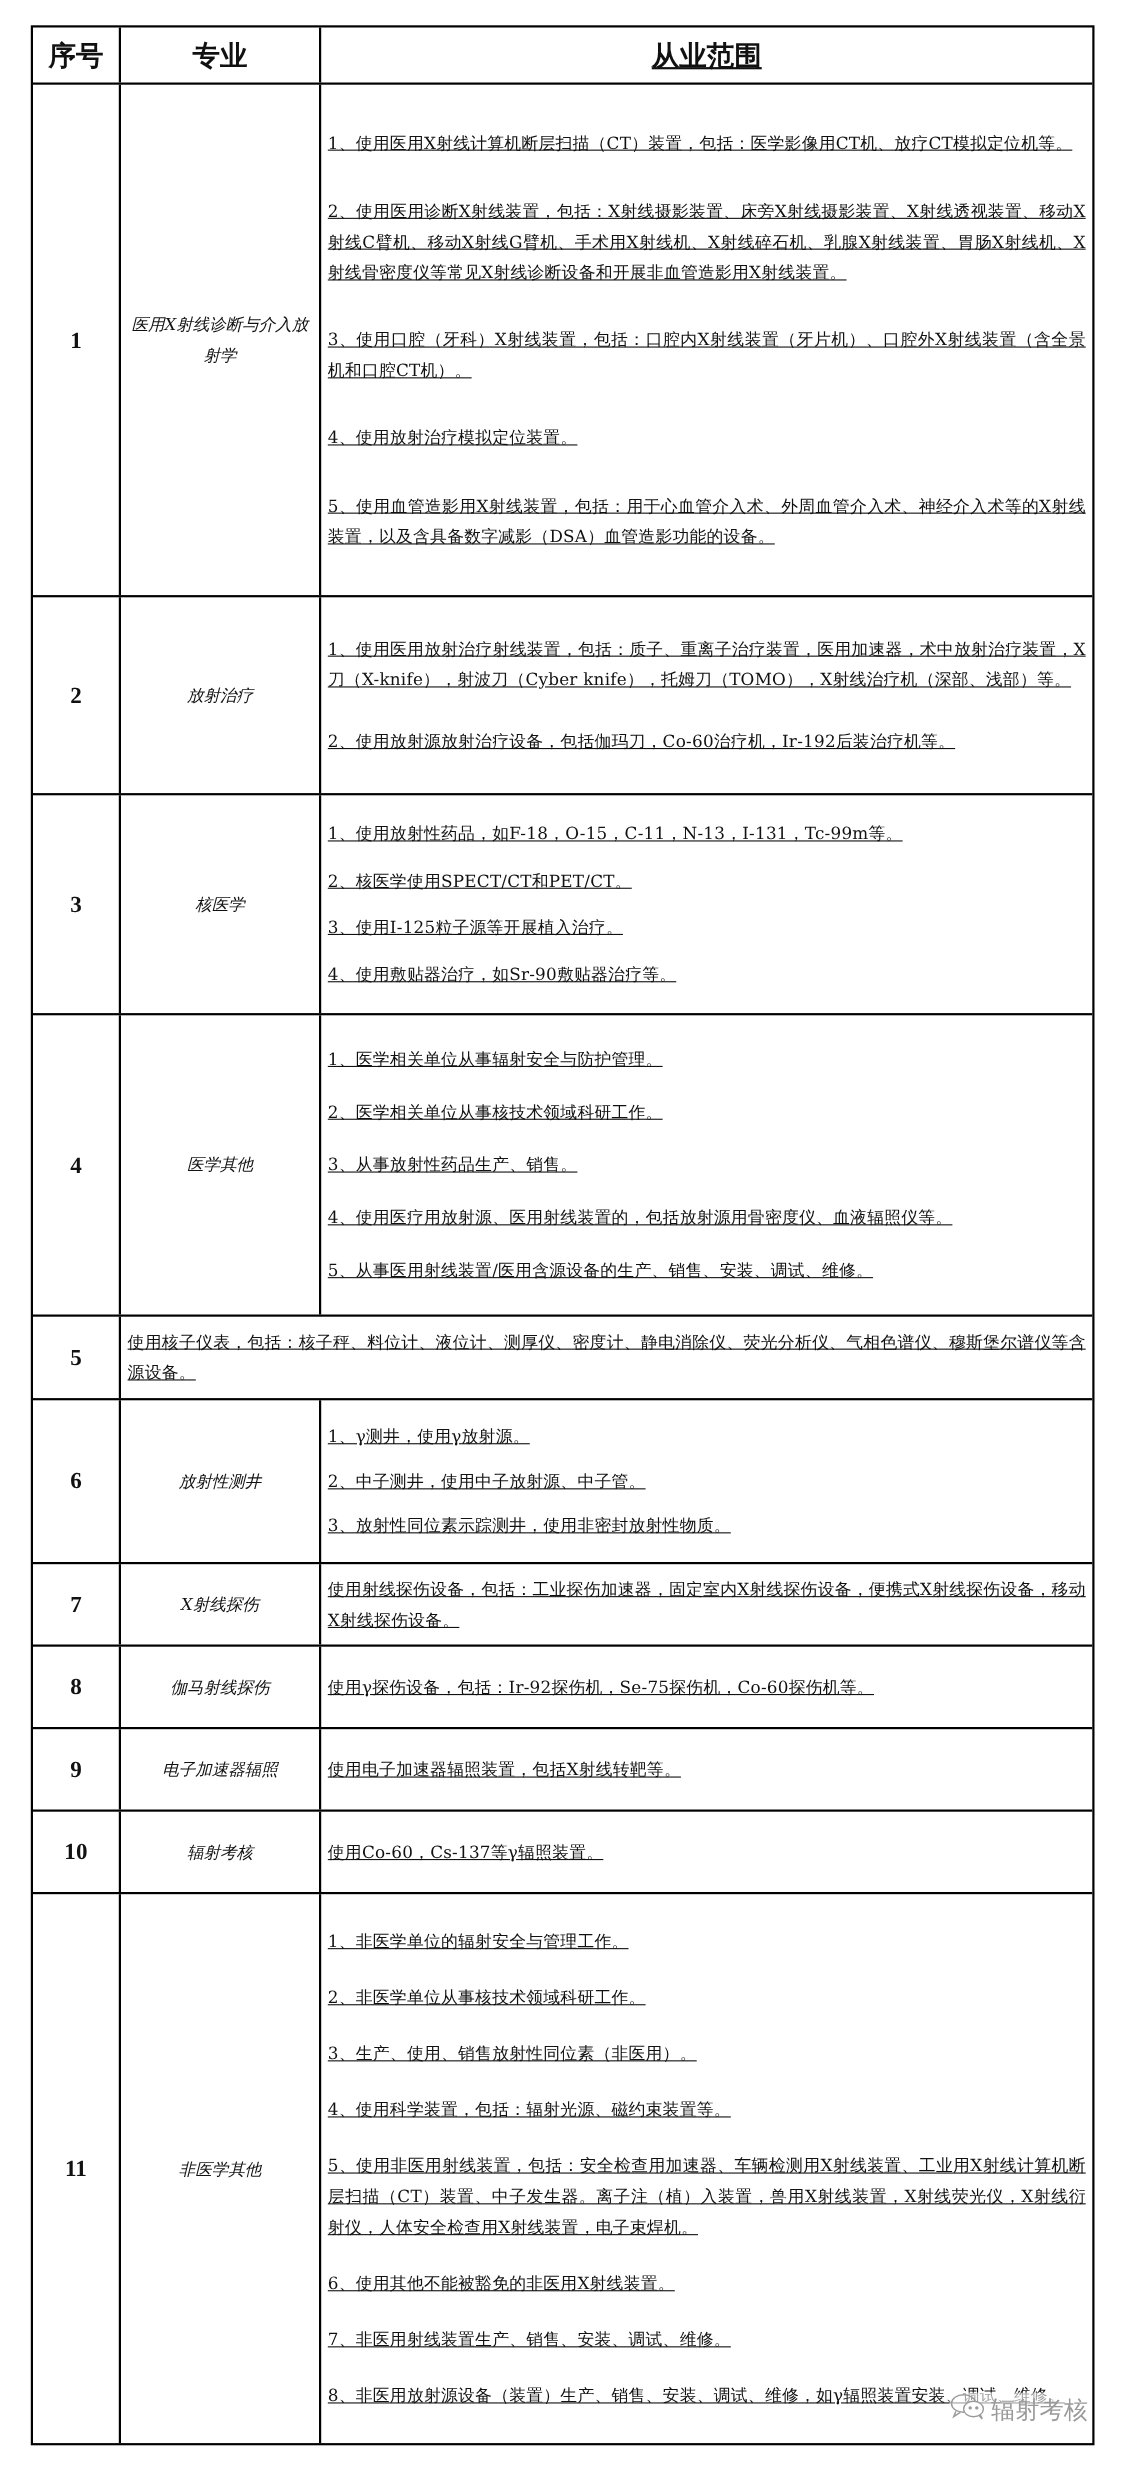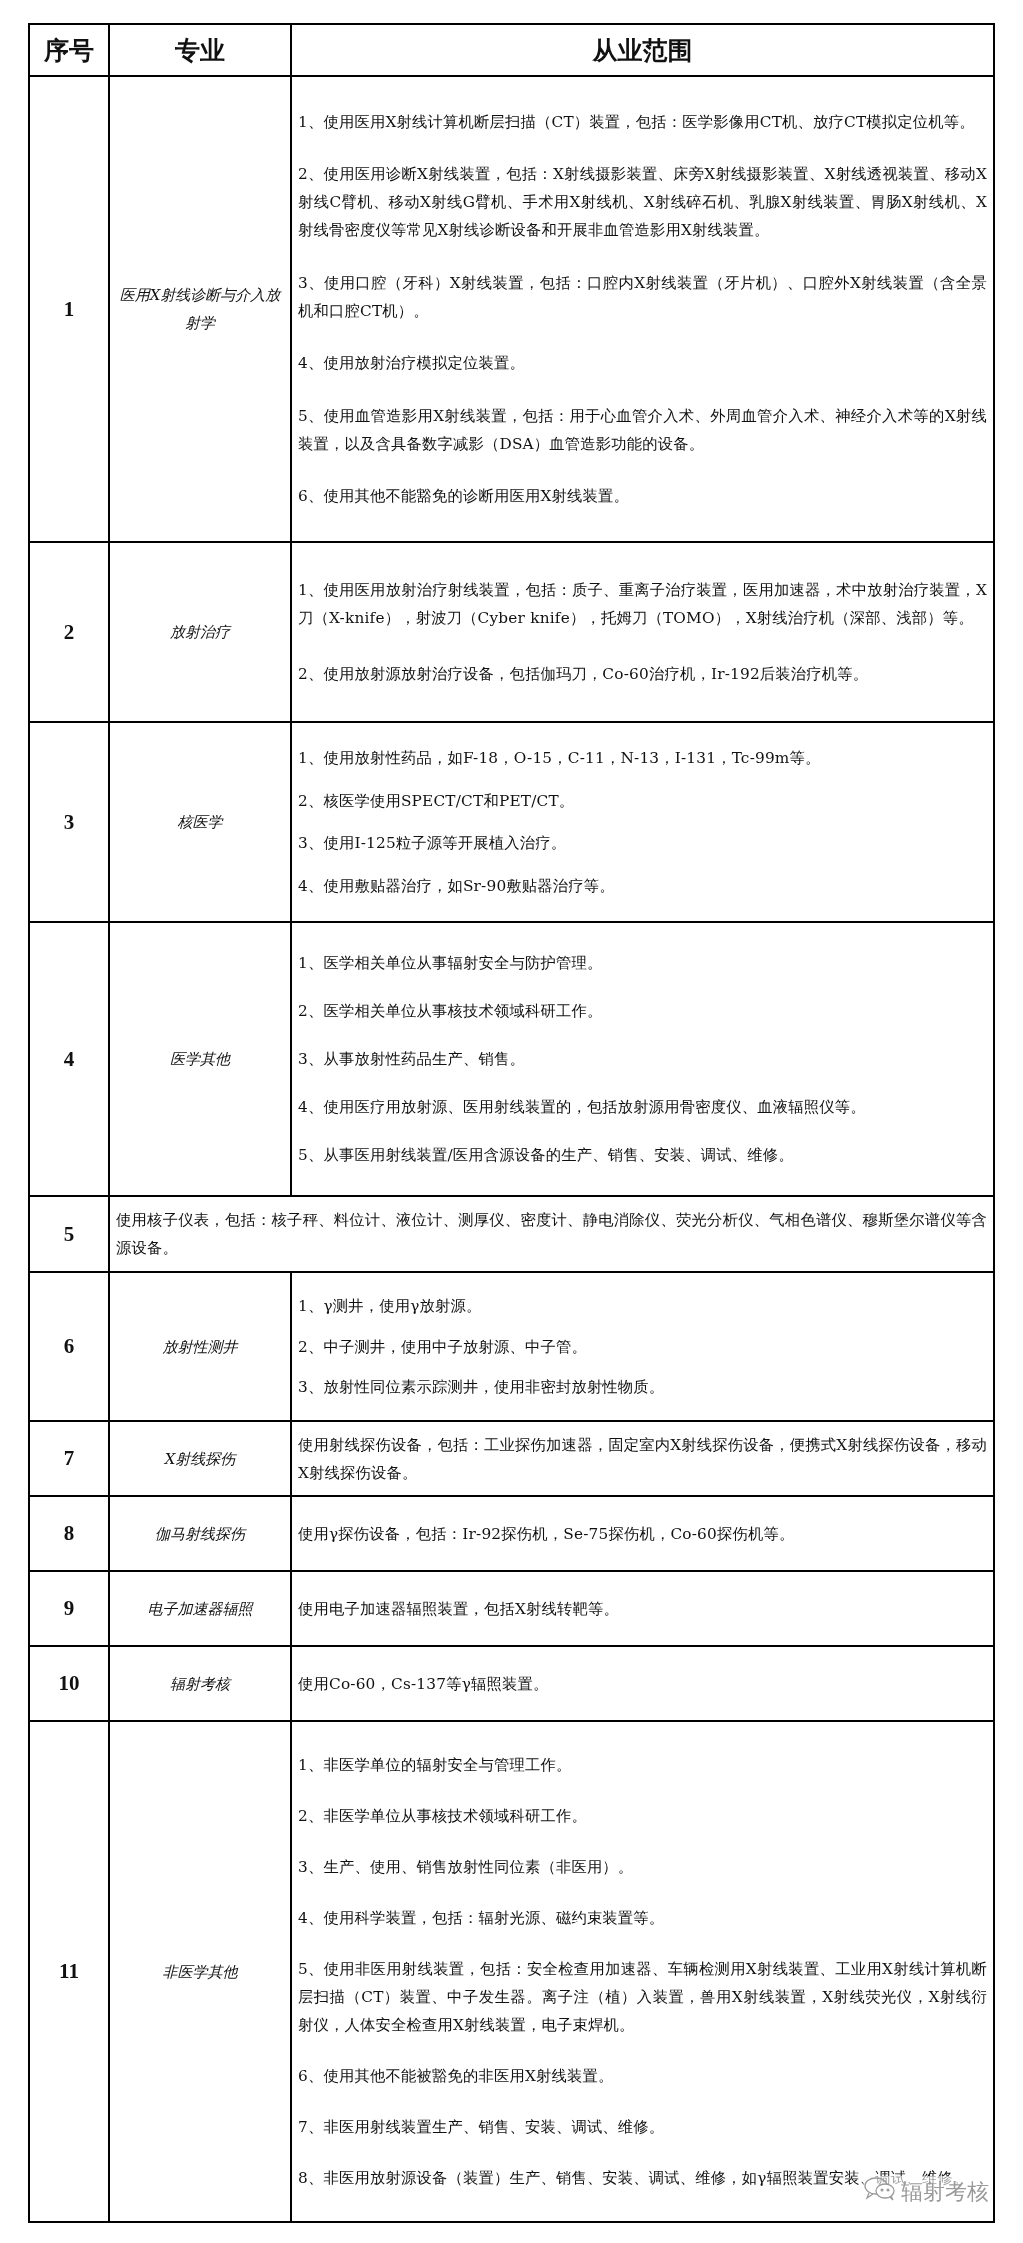--- a/index.html
+++ b/index.html
@@ -6,21 +6,21 @@
   body { width: 1023px; height: 2243px; position: relative; overflow: hidden;
          font-family: "DejaVu Serif", "Liberation Serif", serif; color: #111; }
   .table { position: absolute; left: 28px; top: 23px; width: 967px;
            border: 2px solid #000; box-sizing: border-box; }
   .row { display: flex; border-top: 2px solid #000; box-sizing: border-box; }
   .row.header { border-top: none; border-radius: 21px; }
   .cell { box-sizing: border-box; display: flex; align-items: center; justify-content: center; }
   .c1 { width: 80px; border-right: 2px solid #000; }
   .c2 { width: 182px; border-right: 2px solid #000; text-align: center; padding: 0 4px; }
   .c3 { flex: 1; flex-direction: column; align-items: stretch; justify-content: space-evenly;
-        padding: 6px 6px 6px 6px; }
+        padding: 6px 6px 6px 6px; text-decoration: underline; }
   .header .cell { font-size: 25px; font-weight: bold; }
   .header .c3 { align-items: center; justify-content: center; padding: 0; }
   .num { font-family: "Liberation Serif", "DejaVu Serif", serif; font-weight: bold; font-size: 21px; }
   .spec { font-size: 15px; line-height: 28px; font-style: italic; }
   .para { font-size: 15.3px; line-height: 28px; text-align: justify; letter-spacing: 0.2px; margin: 0; }
   .watermark { position: absolute; right: 34px; bottom: 36px; color: #9a9a9a; font-size: 22px;
                display: flex; align-items: center; gap: 4px; background: rgba(255,255,255,0.6); }
   .watermark svg { width: 34px; height: 26px; }
 </style>
 </head>
@@ -35,21 +35,20 @@
   <div id="rows">
       <div class="row" style="height: 466px;">
         <div class="cell c1 num">1</div>
         <div class="cell c2 spec">医用X射线诊断与介入放射学</div>
         <div class="cell c3">
           <p class="para">1、使用医用X射线计算机断层扫描（CT）装置，包括：医学影像用CT机、放疗CT模拟定位机等。</p>
           <p class="para">2、使用医用诊断X射线装置，包括：X射线摄影装置、床旁X射线摄影装置、X射线透视装置、移动X射线C臂机、移动X射线G臂机、手术用X射线机、X射线碎石机、乳腺X射线装置、胃肠X射线机、X射线骨密度仪等常见X射线诊断设备和开展非血管造影用X射线装置。</p>
           <p class="para">3、使用口腔（牙科）X射线装置，包括：口腔内X射线装置（牙片机）、口腔外X射线装置（含全景机和口腔CT机）。</p>
           <p class="para">4、使用放射治疗模拟定位装置。</p>
           <p class="para">5、使用血管造影用X射线装置，包括：用于心血管介入术、外周血管介入术、神经介入术等的X射线装置，以及含具备数字减影（DSA）血管造影功能的设备。</p>
-          <p class="para">6、使用其他不能豁免的诊断用医用X射线装置。</p>
         </div>
       </div>
       <div class="row" style="height: 180px;">
         <div class="cell c1 num">2</div>
         <div class="cell c2 spec">放射治疗</div>
         <div class="cell c3">
           <p class="para">1、使用医用放射治疗射线装置，包括：质子、重离子治疗装置，医用加速器，术中放射治疗装置，X刀（X-knife），射波刀（Cyber knife），托姆刀（TOMO），X射线治疗机（深部、浅部）等。</p>
           <p class="para">2、使用放射源放射治疗设备，包括伽玛刀，Co-60治疗机，Ir-192后装治疗机等。</p>
         </div>
       </div>

